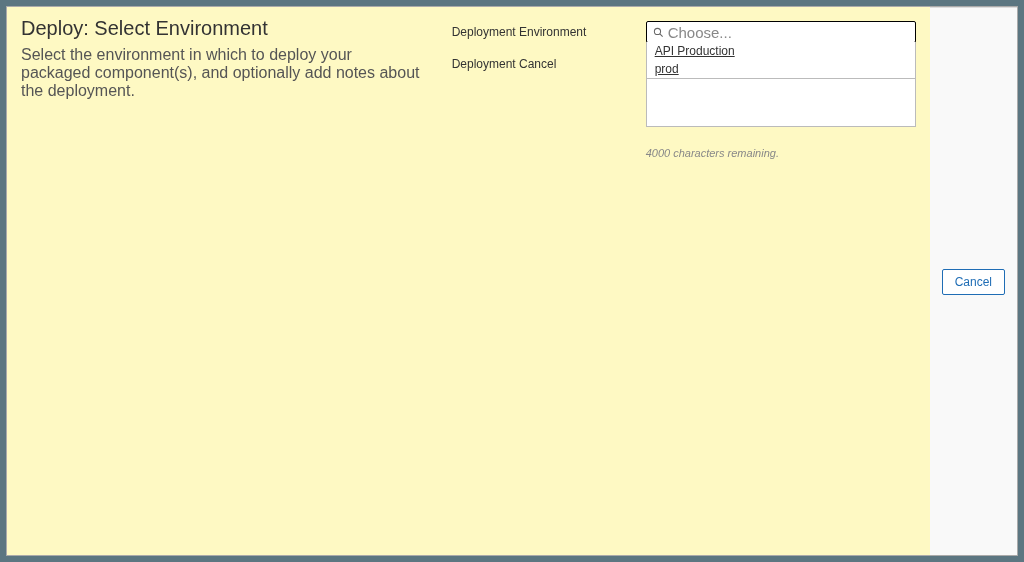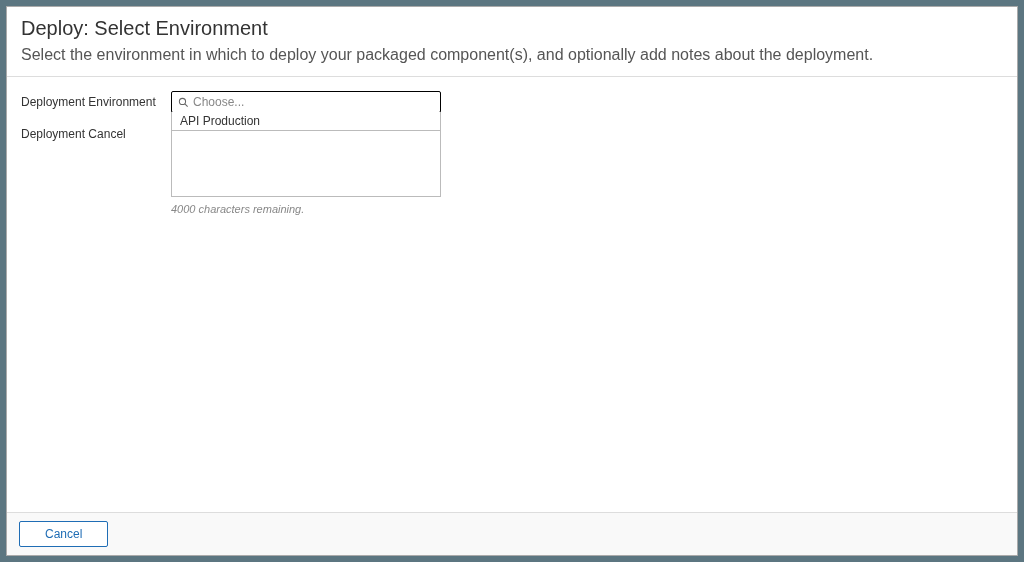--- a/index.html
+++ b/index.html
@@ -6,25 +6,25 @@
   html, body { height: 100%; }
   body {
     font-family: -apple-system, BlinkMacSystemFont, "Segoe UI", Arial, sans-serif;
     background: #5c7681;
     width: 1024px;
     height: 562px;
     overflow: hidden;
     padding: 6px;
   }
   .modal {
-    background: #ffffff;
+    background: #fef9c3;
     width: 100%;
     height: 100%;
     display: flex;
-    flex-direction: column;
+    flex-direction: row;
     border: 1px solid #aaa;
   }
   .header {
     padding: 10px 14px 12px 14px;
   }
   .title {
     font-size: 20px;
     font-weight: 400;
     color: #333;
     margin-bottom: 6px;
@@ -38,20 +38,21 @@
   }
   .body {
     padding: 14px 14px 0 14px;
     flex: 1;
     position: relative;
   }
   .form-row {
     display: flex;
     align-items: flex-start;
     margin-bottom: 10px;
+    gap: 44px;
   }
   .label {
     width: 150px;
     font-size: 12px;
     color: #333;
     padding-top: 4px;
     flex-shrink: 0;
   }
   .field {
     position: relative;
@@ -68,70 +69,71 @@
   }
   .combo .search-ic {
     width: 11px;
     height: 11px;
     flex-shrink: 0;
     margin-right: 4px;
   }
   .combo input {
     border: none;
     outline: none;
-    font-size: 12px;
+    font-size: 15px;
     width: 100%;
     color: #333;
   }
   .combo input::placeholder { color: #888; }
   .dropdown {
     position: absolute;
     top: 21px;
     left: 0;
     width: 270px;
     border: 1px solid #bbb;
     border-top: none;
     background: #fff;
     z-index: 10;
   }
   .dropdown-item {
     font-size: 12px;
     padding: 2px 8px;
     color: #333;
     cursor: pointer;
+    text-decoration: underline;
   }
   .notes-area {
     width: 270px;
   }
   .textarea {
     width: 270px;
     height: 74px;
     border: 1px solid #bbb;
     resize: none;
     font-size: 12px;
     padding: 4px;
     font-family: inherit;
   }
   .helper {
     font-size: 11px;
     font-style: italic;
     color: #888;
-    margin-top: 2px;
+    margin-top: 16px;
   }
   .footer {
     border-top: 1px solid #ddd;
     background: #f9f9f9;
     padding: 8px 12px;
     display: flex;
     justify-content: space-between;
     align-items: center;
   }
   .btn {
     font-size: 12px;
-    padding: 5px 25px;
+    padding: 5px 12px;
     border-radius: 2px;
     cursor: pointer;
   }
   .btn-cancel {
     background: #fff;
     border: 1px solid #1f6db5;
     color: #1f6db5;
   }
   .btn-next {
     background: #e8e8e8;
@@ -157,20 +159,21 @@
       <div class="field">
         <div class="combo">
           <svg class="search-ic" viewBox="0 0 16 16">
               <circle cx="6.5" cy="6.5" r="4.5" fill="none" stroke="#666" stroke-width="1.5"></circle>
               <line x1="10" y1="10" x2="14" y2="14" stroke="#666" stroke-width="1.5"></line>
             </svg>
           <input type="text" placeholder="Choose..." style="">
         </div>
         <div class="dropdown">
           <div class="dropdown-item">API Production</div>
+          <div class="dropdown-item">prod</div>
         </div>
       </div>
     </div>
 
     <div class="form-row">
       <div class="label">Deployment Cancel</div>
       <div class="notes-area">
         <textarea class="textarea" style=""></textarea>
         <div class="helper">4000 characters remaining.</div>
       </div>

